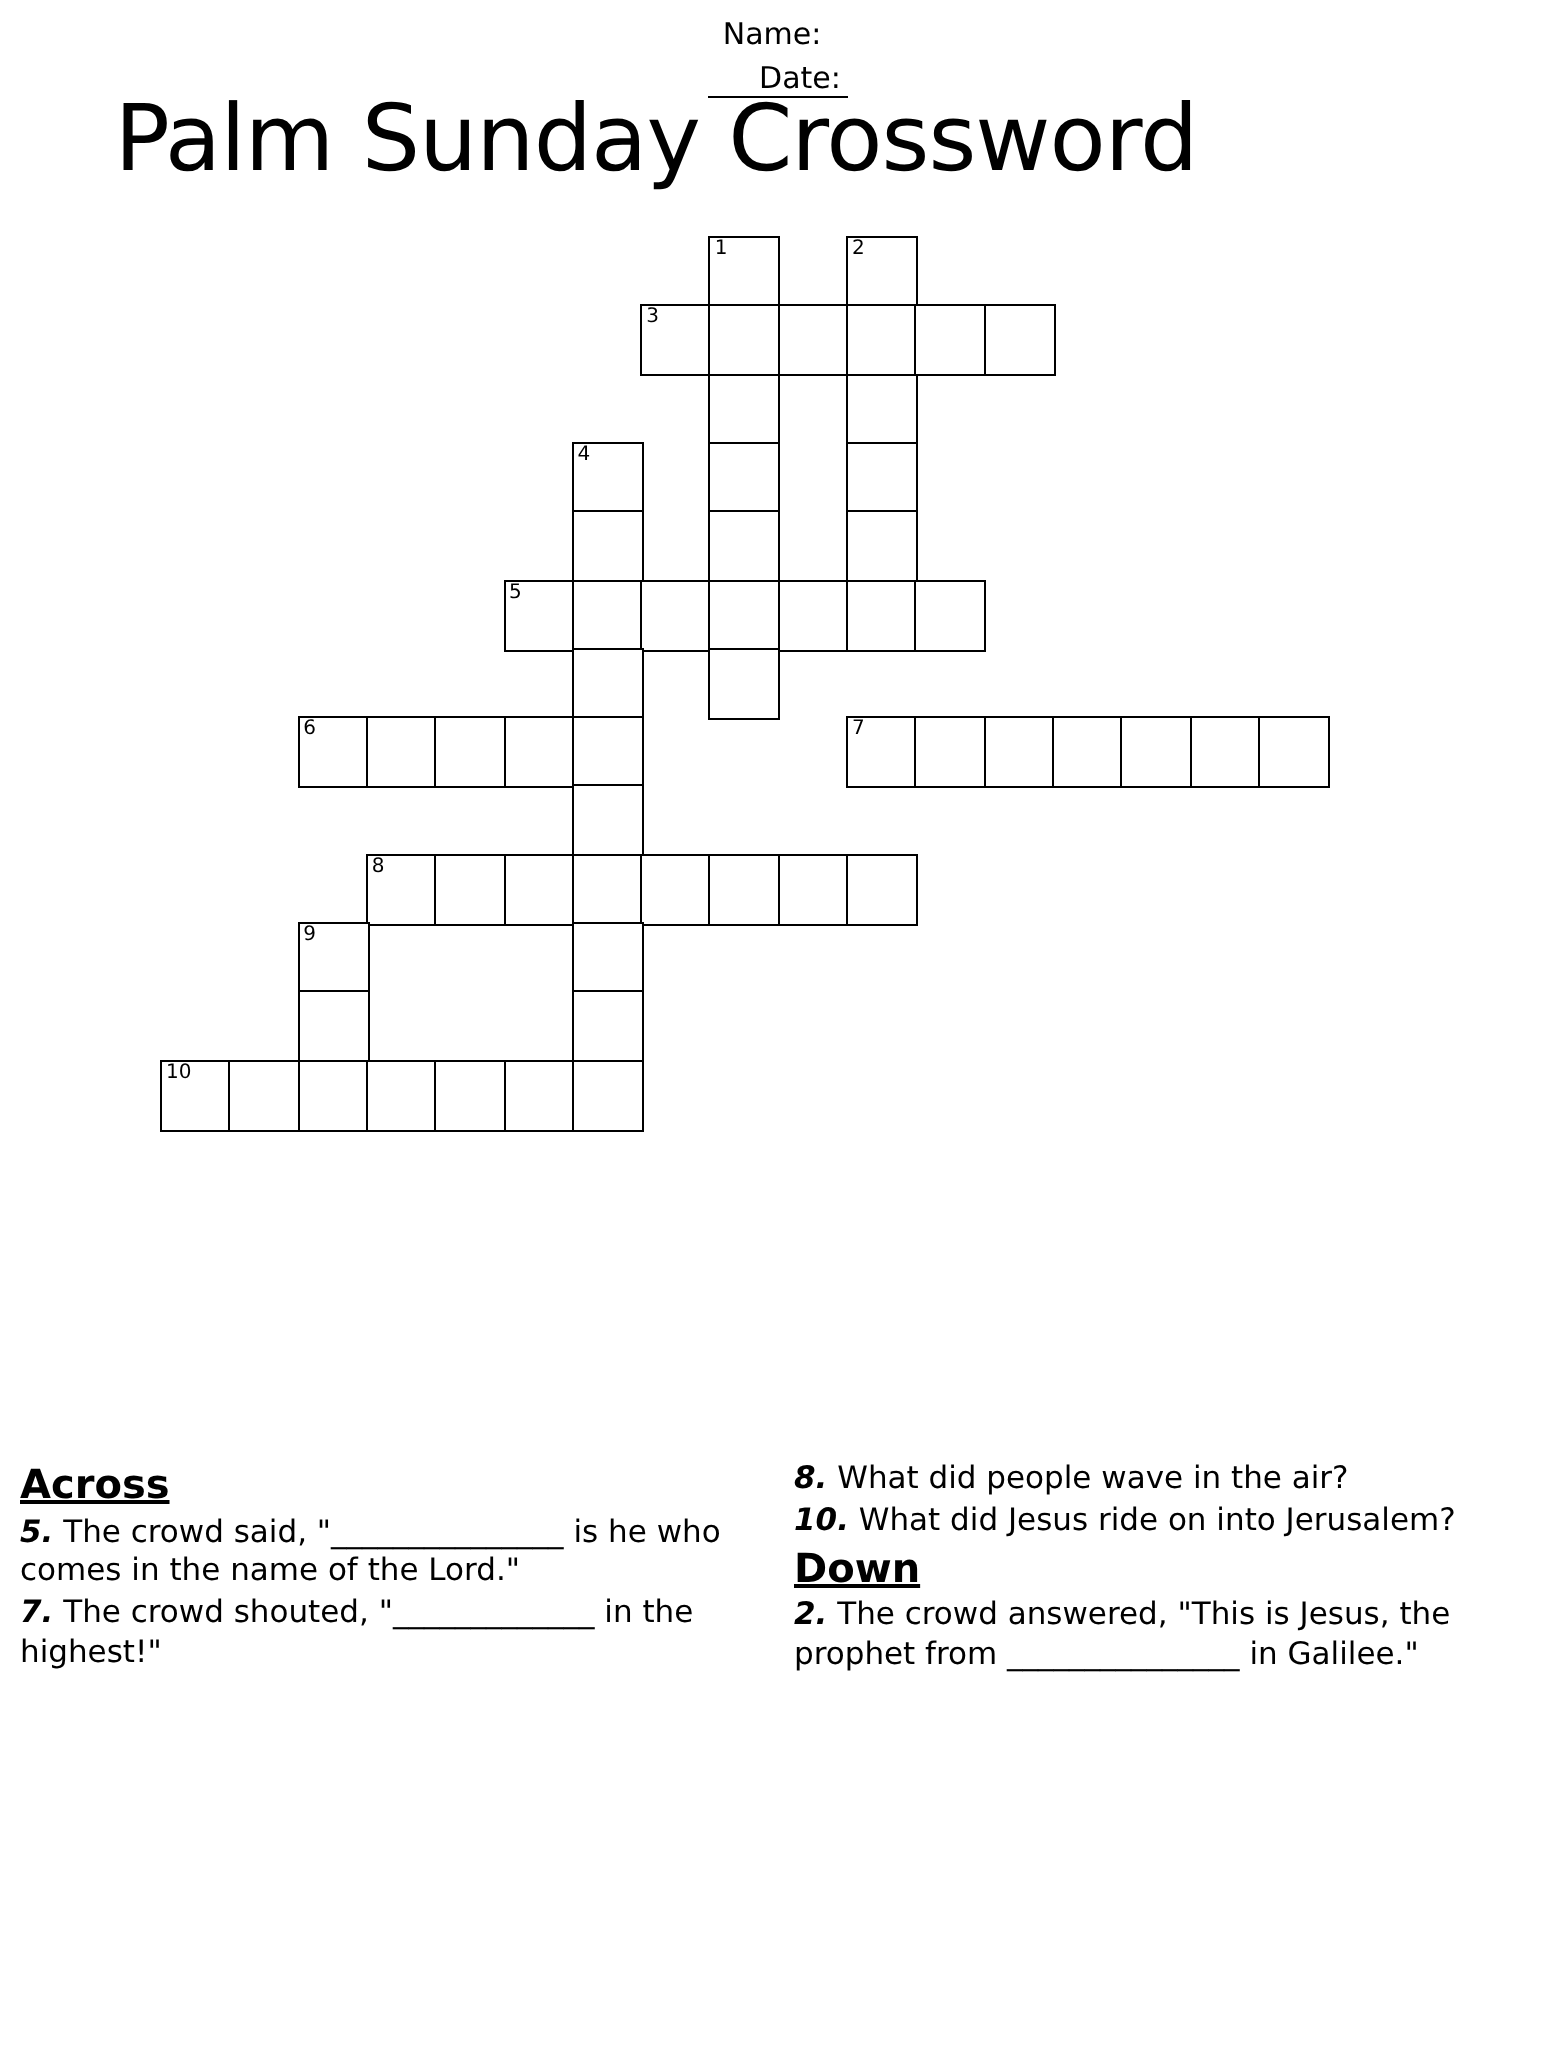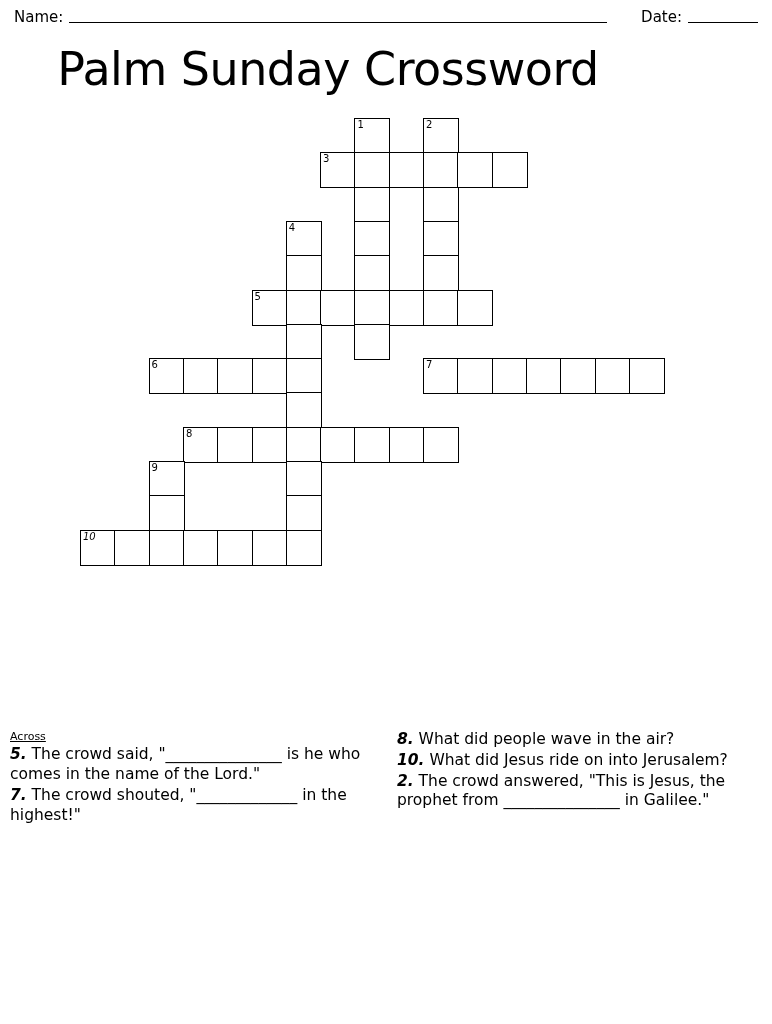--- a/index.html
+++ b/index.html
@@ -16,22 +16,23 @@
     overflow: hidden;
   }
 
   
   .header-row {
     position: absolute;
     top: 8px;
     left: 14px;
     right: 14px;
     display: flex;
-    align-items: flex-end;
+    align-items: center;
     font-size: 15px;
+    flex-direction: column;
   }
   .name-label { white-space: nowrap; }
   .name-rule {
     flex: 1 1 auto;
     border-bottom: 1.6px solid #000;
     margin: 0 6px 3px 6px;
     height: 0;
   }
   .date-label { white-space: nowrap; margin-left: 28px; }
   .date-rule {
@@ -85,23 +86,23 @@
     top: 730px;
     left: 10px;
     width: 752px;
     height: 290px;
     column-count: 2;
     column-gap: 22px;
     font-size: 15.5px;
     line-height: 1.28;
   }
   .clue-heading {
-    font-weight: 400;
+    font-weight: 700;
     text-decoration: underline;
-    font-size: 11px;
+    font-size: 20px;
     margin: 0 0 1px 0;
   }
   .clue {
     margin: 0 0 1px 0;
     text-indent: 0;
   }
   .clue b { font-weight: 700; font-style: italic; }
 </style>
 </head>
 <body>
@@ -177,31 +178,32 @@
     <div class="cell" style="left: 320.1px; top: 308.7px;"></div>
     <div class="cell" style="left: 354.4px; top: 308.7px;"></div>
     <div class="cell" style="left: 388.7px; top: 308.7px;"></div>
     <div class="cell" style="left: 423px; top: 308.7px;"></div>
     <div class="cell" style="left: 148.6px; top: 343px;">
       <span class="num">9</span>
     </div>
     <div class="cell" style="left: 285.8px; top: 343px;"></div>
     <div class="cell" style="left: 148.6px; top: 377.3px;"></div>
     <div class="cell" style="left: 285.8px; top: 377.3px;"></div>
-    <div class="cell" style="left: 80px; top: 411.6px; font-style: italic;">
+    <div class="cell" style="left: 80px; top: 411.6px;">
       <span class="num">10</span>
     </div>
     <div class="cell" style="left: 114.3px; top: 411.6px;"></div>
     <div class="cell" style="left: 148.6px; top: 411.6px;"></div>
     <div class="cell" style="left: 182.9px; top: 411.6px;"></div>
     <div class="cell" style="left: 217.2px; top: 411.6px;"></div>
     <div class="cell" style="left: 251.5px; top: 411.6px;"></div>
     <div class="cell" style="left: 285.8px; top: 411.6px;"></div>
   </div>
 
 <div class="clues" id="clues">
     <div class="clue-heading">Across</div>
     <div class="clue"><b>5.</b><span> The crowd said, "_______________ is he who comes in the name of the Lord."</span></div>
     <div class="clue"><b>7.</b><span> The crowd shouted, "_____________ in the highest!"</span></div>
     <div class="clue"><b>8.</b><span> What did people wave in the air?</span></div>
     <div class="clue"><b>10.</b><span> What did Jesus ride on into Jerusalem?</span></div>
+    <div class="clue-heading">Down</div>
     <div class="clue"><b>2.</b><span> The crowd answered, "This is Jesus, the prophet from _______________ in Galilee."</span></div>
   </div>
 
 </body></html>

